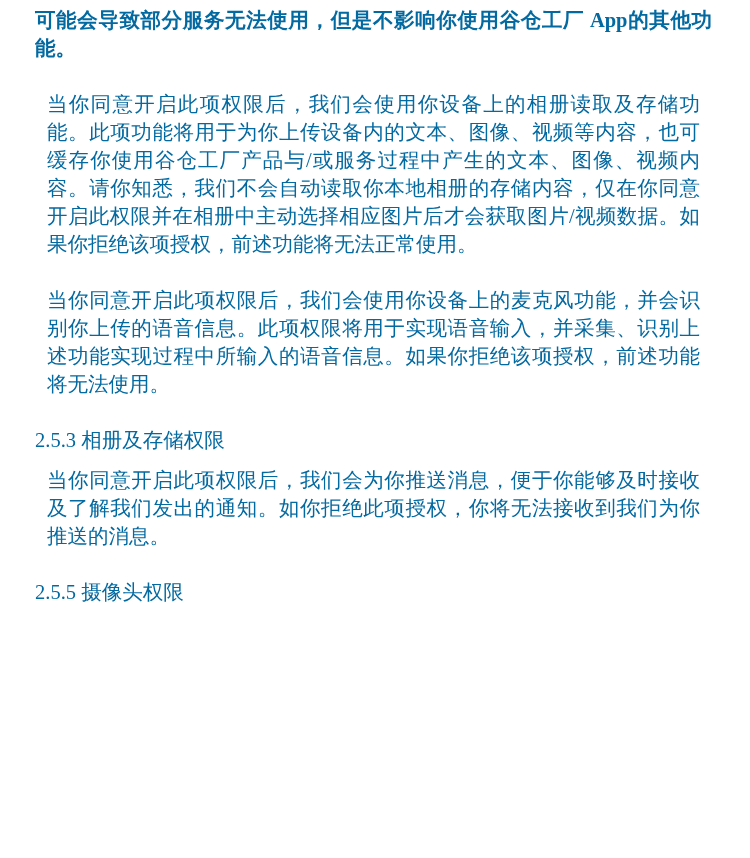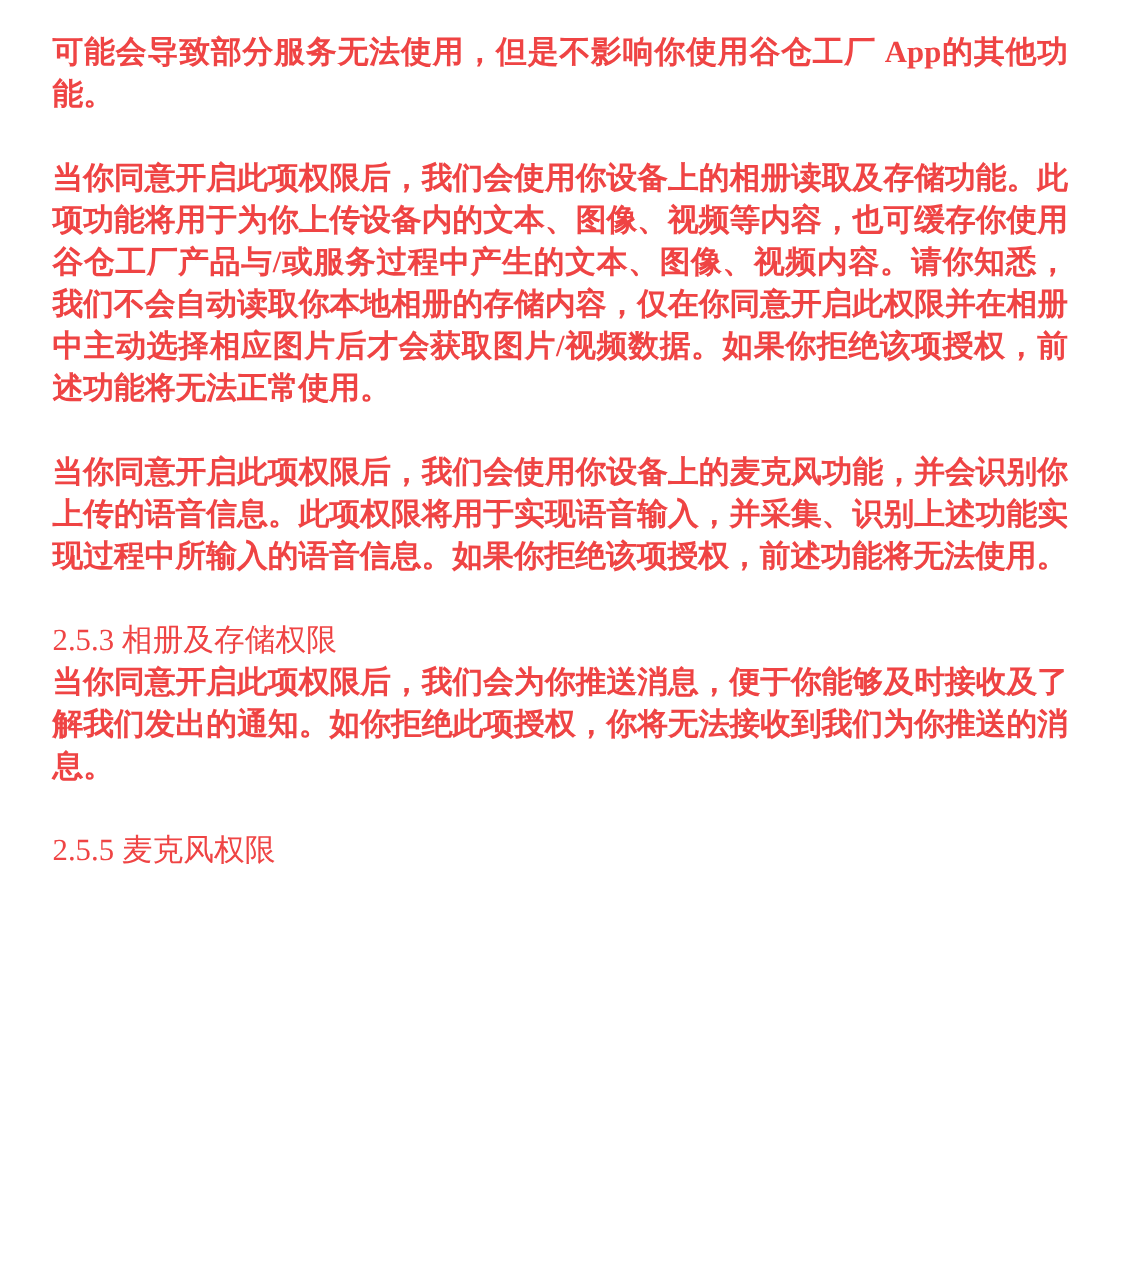--- a/index.html
+++ b/index.html
@@ -8,22 +8,22 @@
     padding: 0;
     background: #ffffff;
   }
   .page {
     position: relative;
     width: 750px;
     height: 858px;
     background: #ffffff;
     overflow: hidden;
     box-sizing: border-box;
-    padding: 21px 38px 0 35px;
-    color: #ef4444;
+    padding: 6px 38px 0 35px;
+    color: #0369a1;
     font-family: "Liberation Serif", "DejaVu Serif", serif;
     font-size: 20.5px;
     line-height: 28px;
   }
   .doc-text {
     text-align: justify;
     text-justify: inter-ideograph;
     word-break: normal;
     line-break: strict;
   }
@@ -35,22 +35,22 @@
     margin-top: 28px; 
   }
   .section-heading {
     margin: 0;
     font-weight: 400;
     font-size: 20.5px;
     line-height: 28px;
     text-align: left;
   }
   .section-body {
-    margin: 0;
-    font-weight: 700;
+    margin: 12px;
+    font-weight: 400;
   }
 </style>
 </head>
 <body>
 
 <div class="page doc-text">
 
   <p class="para">可能会导致部分服务无法使用，但是不影响你使用谷仓工厂 App的其他功能。</p>
 
   <div class="section">
@@ -61,16 +61,16 @@
     <p class="section-body">当你同意开启此项权限后，我们会使用你设备上的麦克风功能，并会识别你上传的语音信息。此项权限将用于实现语音输入，并采集、识别上述功能实现过程中所输入的语音信息。如果你拒绝该项授权，前述功能将无法使用。</p>
   </div>
 
   <div class="section">
     <h3 class="section-heading">2.5.3 相册及存储权限</h3>
     <p class="section-body">当你同意开启此项权限后，我们会为你推送消息，便于你能够及时接收及了解我们发出的通知。如你拒绝此项授权，你将无法接收到我们为你推送的消息。</p>
   </div>
 
 
   <div class="section">
-    <h3 class="section-heading">2.5.5 麦克风权限</h3>
+    <h3 class="section-heading">2.5.5 摄像头权限</h3>
   </div>
 
 </div>
 
 </body></html>

